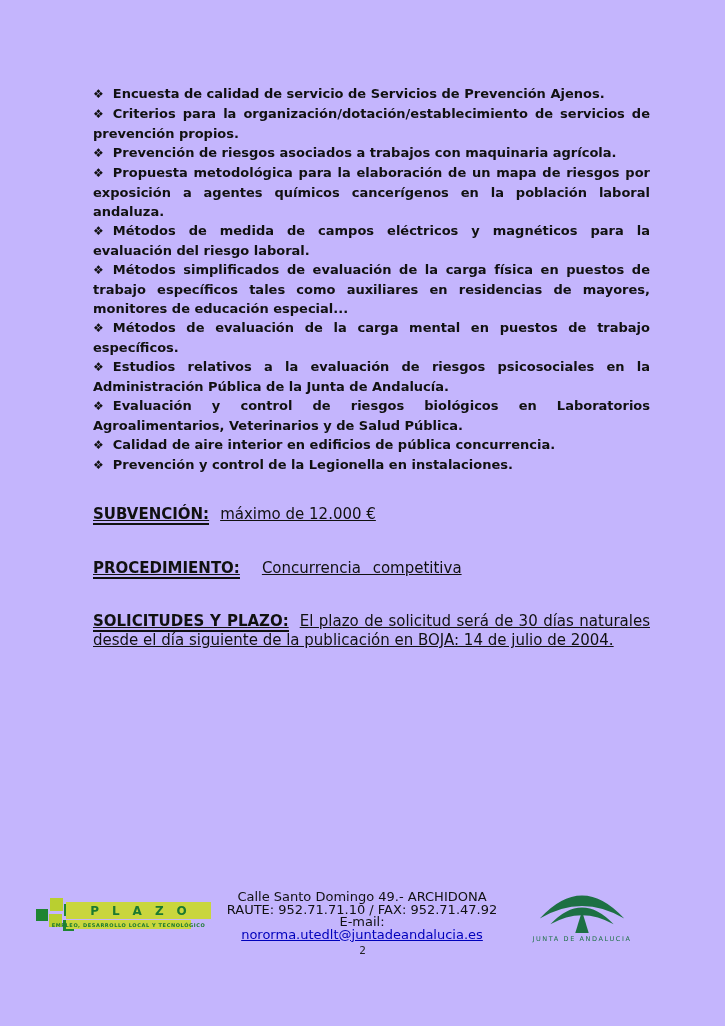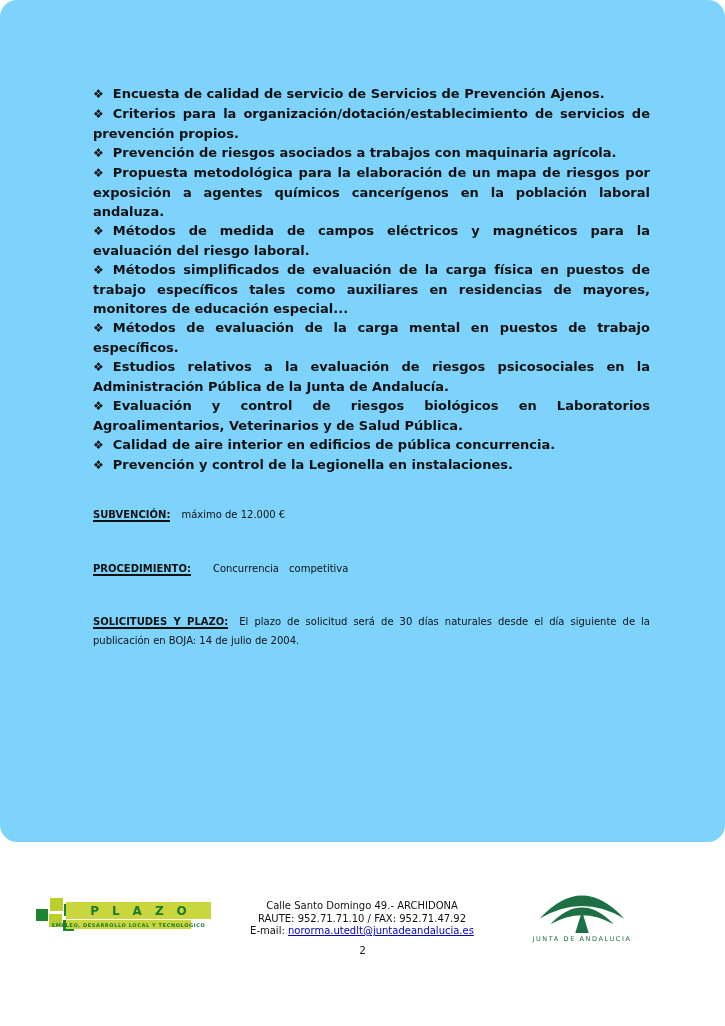--- a/index.html
+++ b/index.html
@@ -6,46 +6,46 @@
   html, body { background: #ffffff; }
   body {
     width: 725px; height: 1026px;
     font-family: "DejaVu Sans", "Liberation Sans", sans-serif;
     color: #111111;
     position: relative;
     overflow: hidden;
   }
   .page {
     position: relative;
-    width: 725px; height: 842px;
-    background: #7dd3fc;
-    border-radius: 17px;
+    width: 725px; height: 1026px;
+    background: #c4b5fd;
   }
   
   .content {
     position: absolute;
     left: 93px; top: 84px;
     width: 557px;
   }
   .bullet-item {
     font-weight: bold;
     font-size: 13px;
     line-height: 19px;
     text-align: justify;
     color: #111111;
   }
   .bullet-glyph {
     display: inline-block;
     margin-right: 9px;
     font-size: 12px;
   }
   .section-row {
-    font-size: 10px;
+    font-size: 15px;
     line-height: 19px;
     text-align: justify;
+    text-decoration: underline;
   }
   .section-row.subvencion   { margin-top: 30px; }
   .section-row.procedimiento{ margin-top: 35px; }
   .section-row.solicitudes  { margin-top: 34px; }
   .section-label {
     font-weight: bold;
     border-bottom: 2px solid #111111;
     white-space: nowrap;
   }
   .section-value { margin-left: 11px; font-weight: normal; }
@@ -91,24 +91,24 @@
     display: flex; align-items: center; justify-content: center;
   }
   .raute-tagline {
     color: #1c7a30; font-weight: bold;
     font-size: 5px; letter-spacing: 0.6px;
     white-space: nowrap;
   }
   
   .contact {
     position: absolute;
-    left: 222px; top: 14px;
+    left: 222px; top: 5px;
     width: 280px;
     text-align: center;
-    font-size: 10px;
+    font-size: 13px;
     line-height: 12.5px;
     color: #111111;
   }
   .email-link { color: #0000bb; text-decoration: underline; }
   
   .junta-logo {
     position: absolute;
     left: 532px; top: -4px;
     width: 100px; height: 62px;
     text-align: center;

